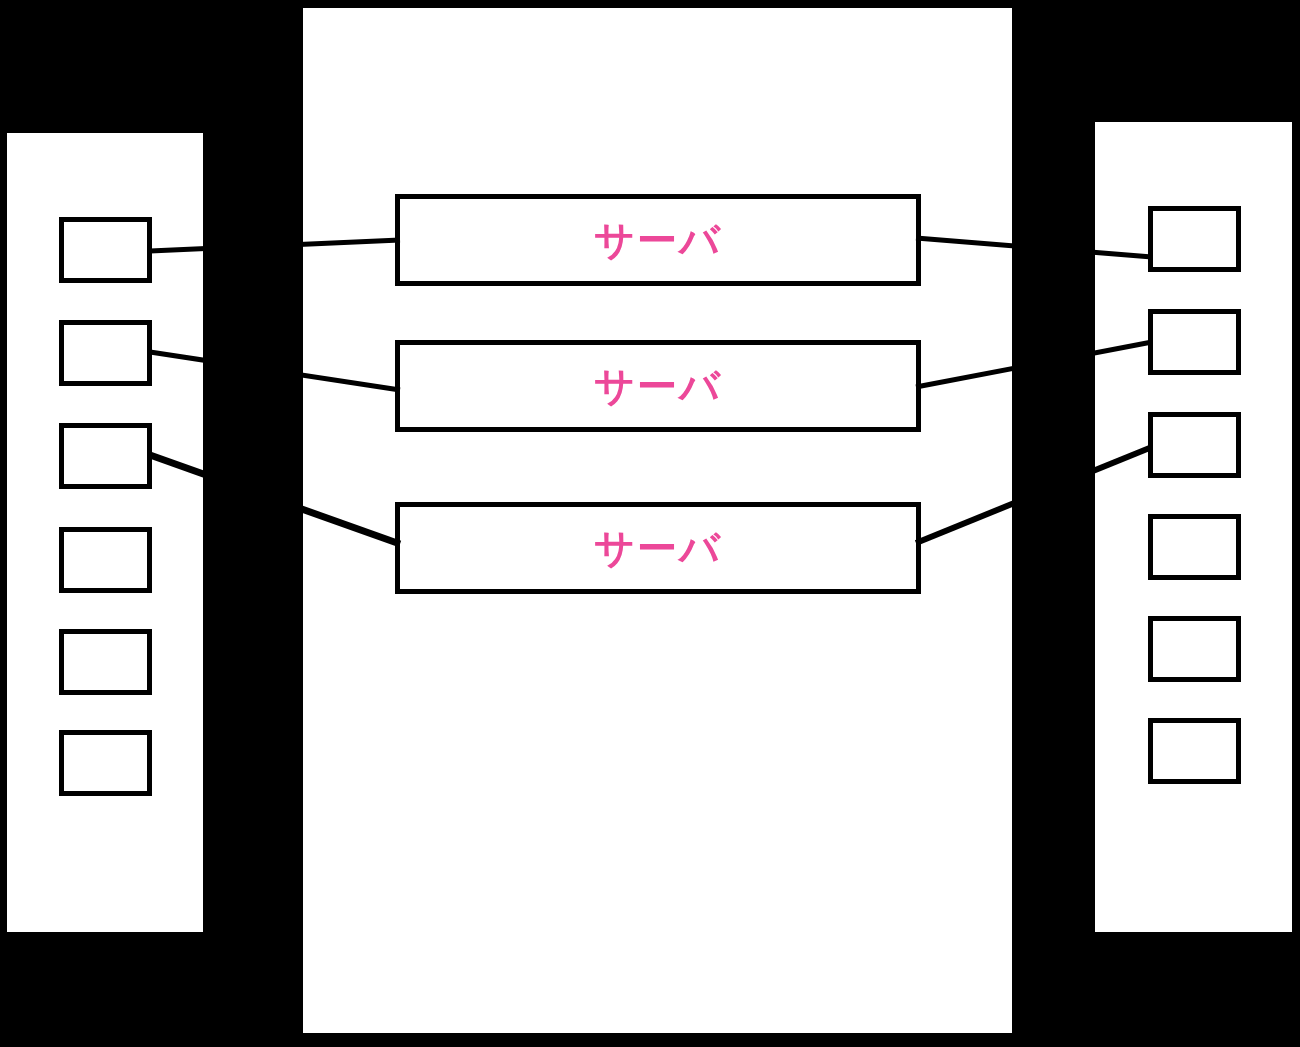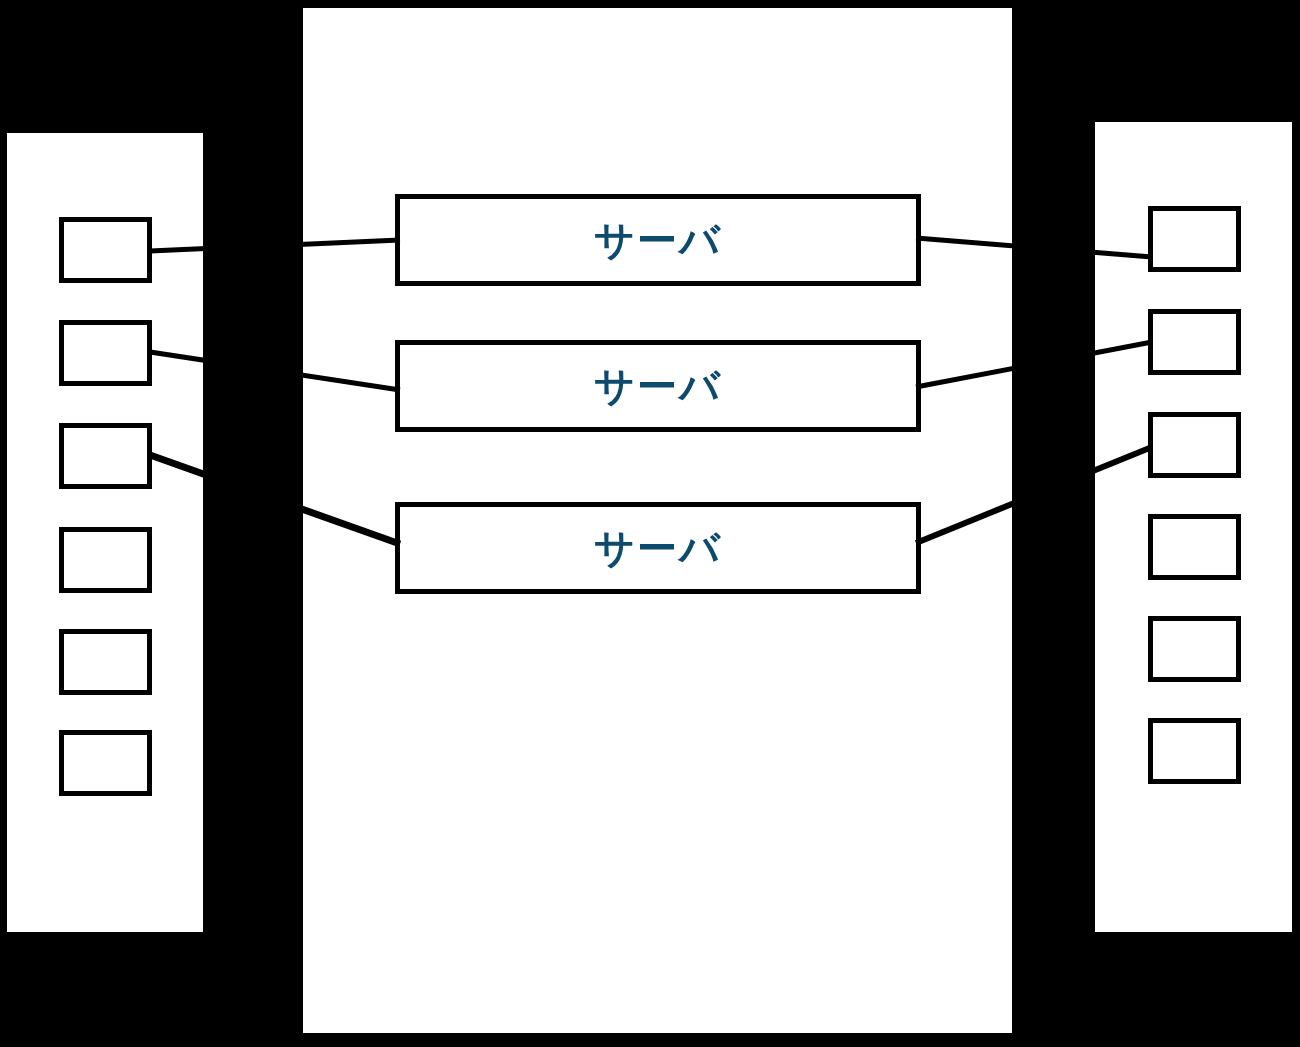--- a/index.html
+++ b/index.html
@@ -43,21 +43,21 @@
     background: #ffffff;
     border: 5px solid #000000;
     box-sizing: border-box;
     z-index: 2;
     display: flex;
     align-items: center;
     justify-content: center;
     font-size: 40px;
     font-weight: bold;
     letter-spacing: 2px;
-    color: #0c4a6e;
+    color: #ec4899;
   }
 
   #wire-layer {
     position: absolute;
     left: 0;
     top: 0;
     z-index: 5;
     pointer-events: none;
   }
 </style>

